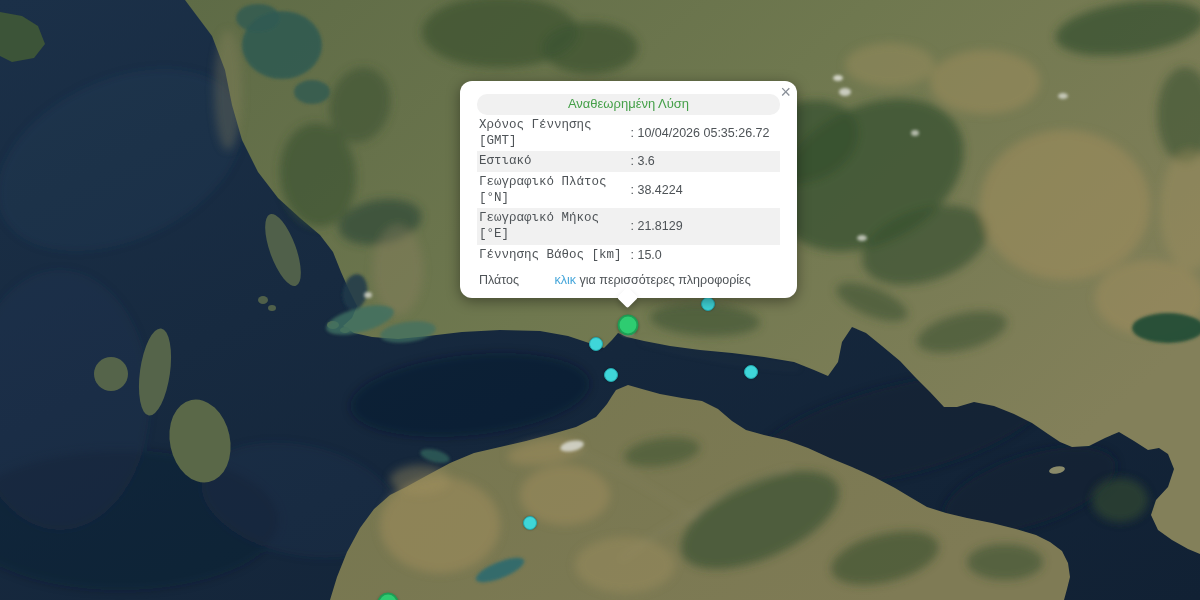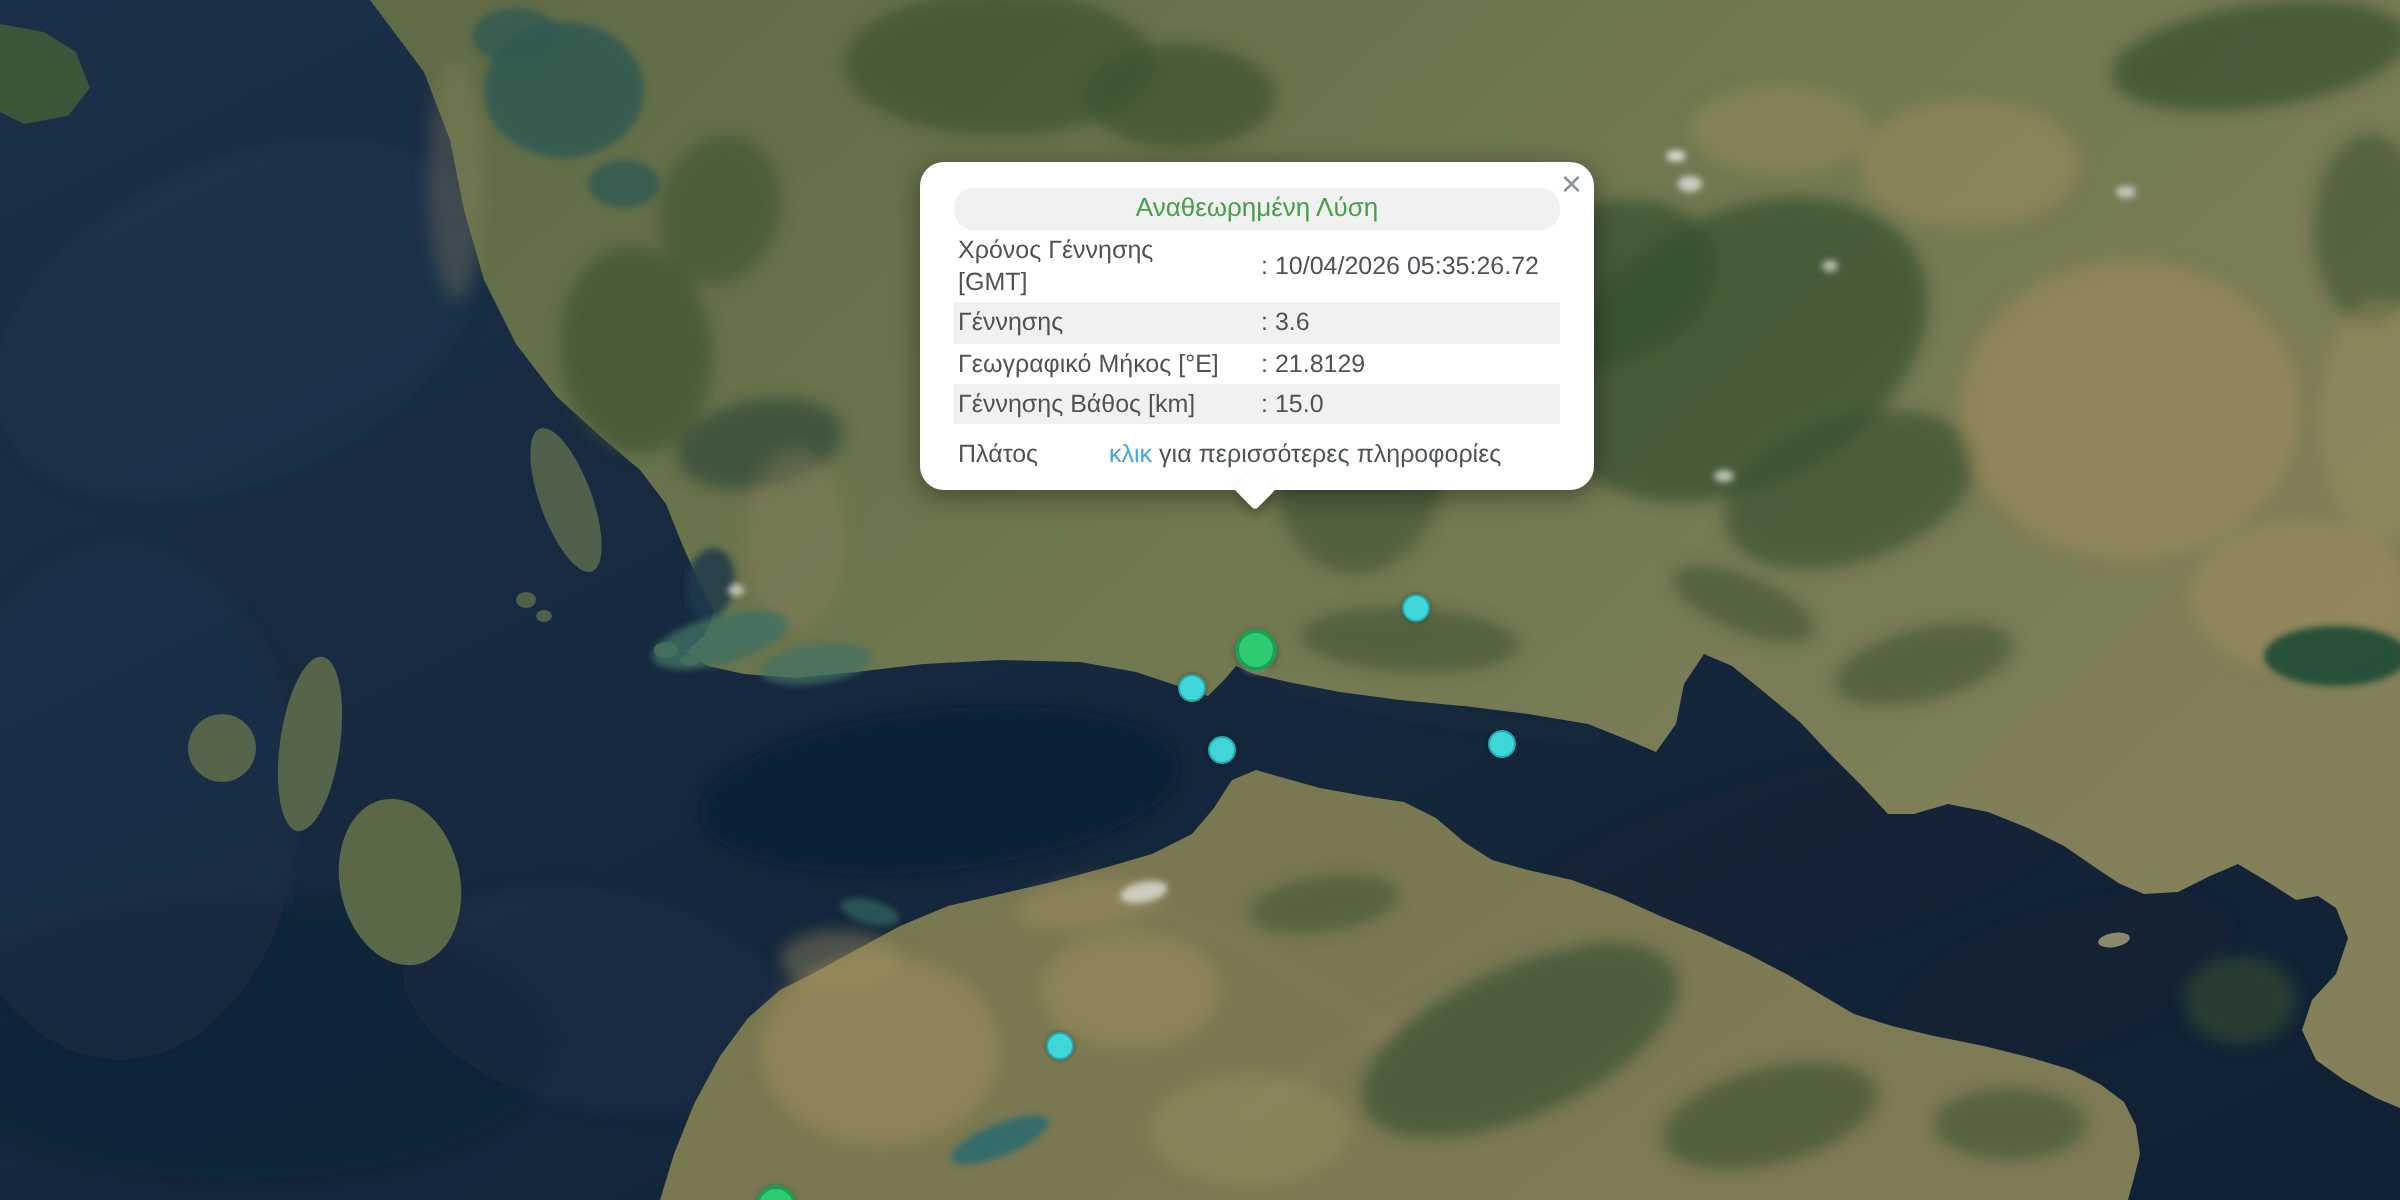--- a/index.html
+++ b/index.html
@@ -18,21 +18,21 @@
          border-radius:12px;box-shadow:0 3px 14px rgba(0,0,0,.4);padding:13px 17px 7px 17px;
          color:#4e5357;font-size:12.5px;line-height:1.3;z-index:10;}
   .popup-tail{position:absolute;left:160px;bottom:-7px;width:15px;height:15px;background:#fff;
               transform:rotate(45deg);border-radius:2px;box-shadow:3px 3px 6px rgba(0,0,0,.18);}
   .popup-close{position:absolute;top:1px;right:6px;font-size:18px;line-height:20px;color:#8a9099;
                text-decoration:none;font-weight:400;cursor:pointer;}
   .popup table{width:100%;border-collapse:collapse;table-layout:fixed;}
   .popup tr:nth-child(odd){background:#f1f1f1;}
   .popup th{font-weight:normal;color:var(--accent-green,#45a049);font-size:13px;text-align:center;padding:2px 0;border-radius:10px;}
   .popup td{padding:2px 4px 2px 2px;vertical-align:middle;white-space:pre-line;}
-  .popup td.lbl{width:142px;}
+  .popup td.lbl{width:142px;font-family:Liberation Mono, monospace;}
   .popup td.val{width:auto;}
   .popup-footer{margin-top:6px;padding:1px 2px 3px 2px;}
   .popup-footer .link{color:var(--link-blue,#45a6da);cursor:pointer;padding-left:32px;}
 </style>
 </head>
 <body>
 
 <div class="map-container">
 
   <svg width="1200" height="600" viewBox="0 0 1200 600">
@@ -177,22 +177,27 @@
       <tbody>
           <tr>
         <th colspan="2">Αναθεωρημένη Λύση</th>
       </tr>
       <tr>
         <td class="lbl">Χρόνος Γέννησης
 [GMT]</td>
         <td class="val">: 10/04/2026 05:35:26.72</td>
       </tr>
       <tr>
-        <td class="lbl">Γέννησης</td>
+        <td class="lbl">Εστιακό</td>
         <td class="val">: 3.6</td>
+      </tr>
+      <tr>
+        <td class="lbl">Γεωγραφικό Πλάτος
+[°N]</td>
+        <td class="val">: 38.4224</td>
       </tr>
       <tr>
         <td class="lbl">Γεωγραφικό Μήκος [°E]</td>
         <td class="val">: 21.8129</td>
       </tr>
       <tr>
         <td class="lbl">Γέννησης Βάθος [km]</td>
         <td class="val">: 15.0</td>
       </tr>
     </tbody>

